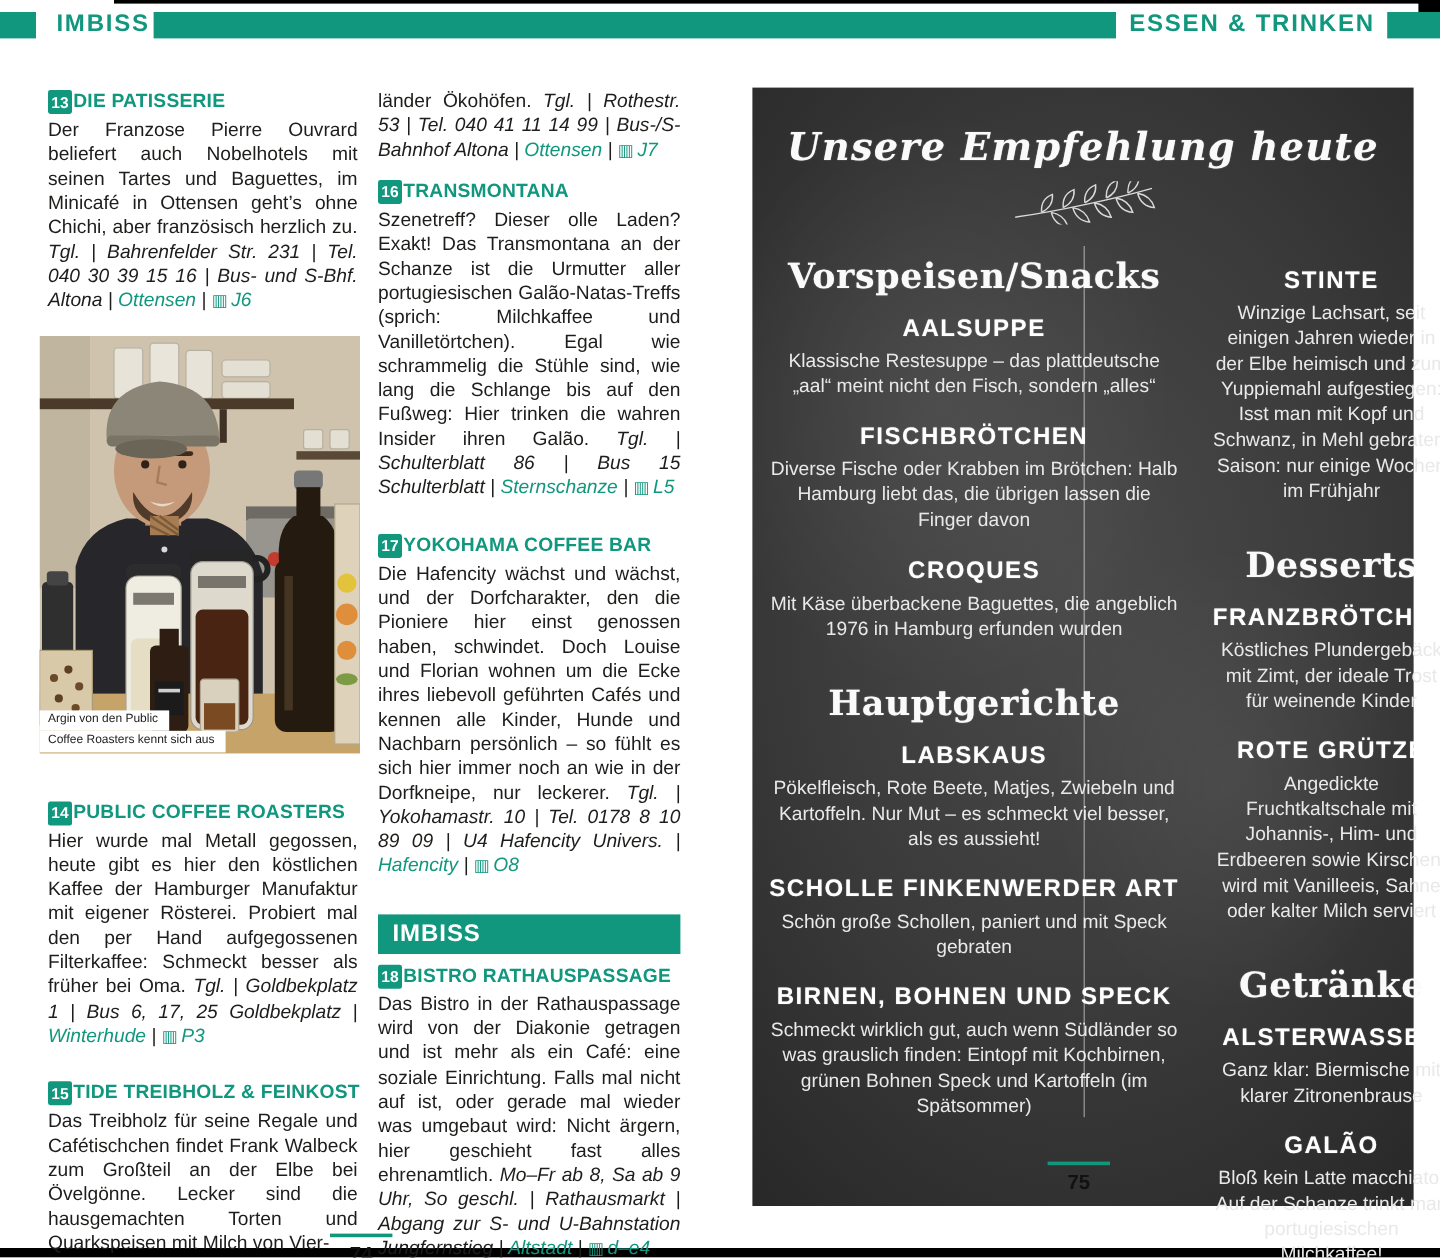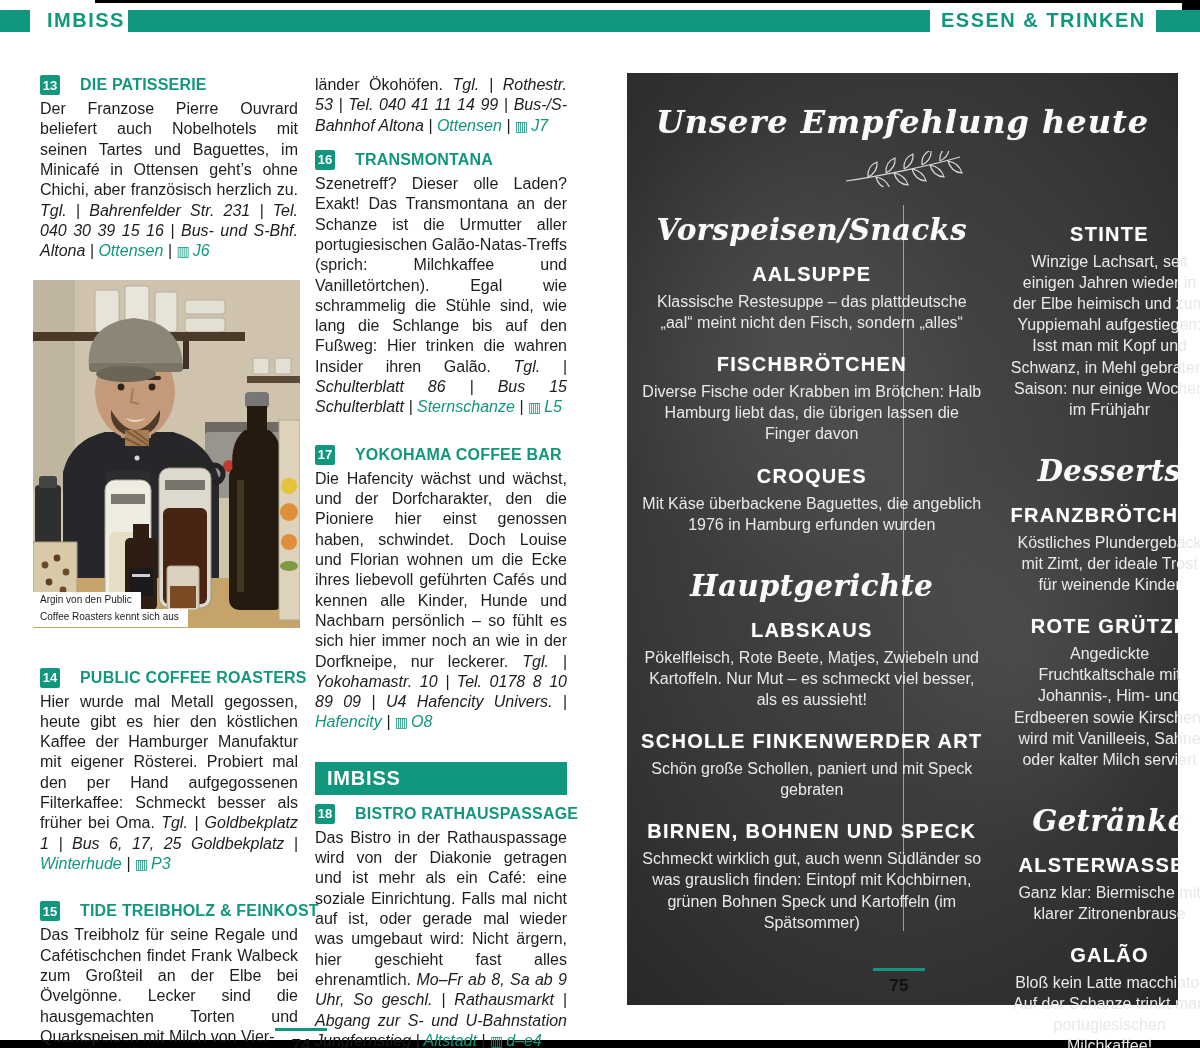--- a/index.html
+++ b/index.html
@@ -20,21 +20,21 @@
   .hdr-block-left{position:absolute;left:0;top:10px;width:30px;height:22px;background:var(--teal);}
   .hdr-label-left{position:absolute;left:47px;top:9px;font-size:20px;font-weight:bold;color:var(--teal);letter-spacing:1.5px;}
   .hdr-bar{position:absolute;left:128px;top:10px;width:802px;height:22px;background:var(--teal);}
   .hdr-label-right{position:absolute;left:941px;top:9px;font-size:20px;font-weight:bold;color:var(--teal);letter-spacing:1.5px;}
   .hdr-block-right{position:absolute;left:1156px;top:10px;width:44px;height:22px;background:var(--teal);}
   
   .col{position:absolute;top:75px;}
   .col1{left:40px;width:258px;}
   .col2{left:315px;width:252px;}
   .entry{margin:0;}
-  .entry-head{display:flex;align-items:center;gap:20px;margin:0 0 4px 0;}
+  .entry-head{display:flex;align-items:center;gap:1px;margin:0 0 4px 0;}
   .badge{width:20px;height:20px;background:var(--teal);color:#fff;font-size:13px;font-weight:bold;
          display:flex;align-items:center;justify-content:center;border-radius:2px;flex:none;}
   .entry-title{color:var(--teal);font-weight:bold;font-size:16px;letter-spacing:0.2px;white-space:nowrap;}
   .entry-body{font-size:16px;line-height:1.27;text-align:justify;color:var(--ink);margin:0;hyphens:none;}
   .seg-i{font-style:italic;}
   .seg-t{font-style:italic;color:var(--teal);}
   .seg-m{font-style:italic;color:var(--teal);white-space:nowrap;}
   .map-icon{font-style:normal;font-size:0.88em;margin-right:3px;}
   .m-top{margin-top:27px;}
   
@@ -57,21 +57,21 @@
   .board-title{
     text-align:center;font-family:"DejaVu Serif",serif;font-style:italic;font-weight:bold;
     font-size:32px;color:#fafafa;margin:30px 0 10px 0;letter-spacing:1px;
     text-shadow:0 0 1px rgba(255,255,255,0.5);white-space:nowrap;
   }
   .laurel{display:block;margin:0 auto 4px auto;}
   .board-divider{position:absolute;left:50%;top:132px;bottom:74px;width:1px;background:rgba(255,255,255,0.5);}
   .board-cols{display:flex;padding:8px 14px 0 14px;gap:28px;}
   .board-col{flex:1;display:flex;flex-direction:column;align-items:center;text-align:center;}
   .script-heading{
-    font-family:"DejaVu Serif",serif;font-style:italic;font-weight:bold;font-size:29px;color:#fafafa;
+    font-family:"DejaVu Serif",serif;font-weight:bold;font-size:29px;color:#fafafa;
     margin:14px 0 16px 0;white-space:nowrap;text-shadow:0 0 1px rgba(255,255,255,0.5);letter-spacing:0.5px;
   }
   .menu-item{margin-bottom:20px;}
   .mi-name{font-weight:bold;font-size:20px;letter-spacing:1.3px;color:#ffffff;white-space:nowrap;margin-bottom:5px;
            text-shadow:0 0 1px rgba(255,255,255,0.45);}
   .mi-desc{font-size:16px;line-height:1.32;color:#e9e9e9;}
   .sec-gap{height:10px;}
   
   .footer{position:absolute;width:70px;text-align:center;margin-top:16px;}
   .footer-left{left:266px;top:1012px;}

